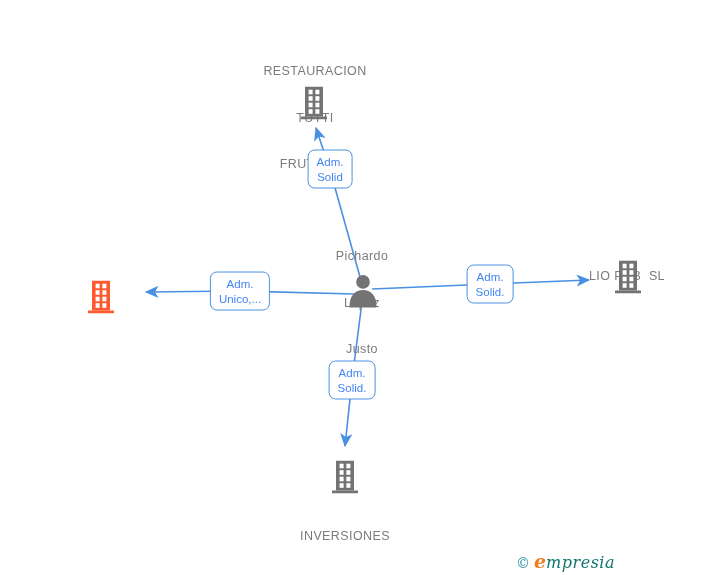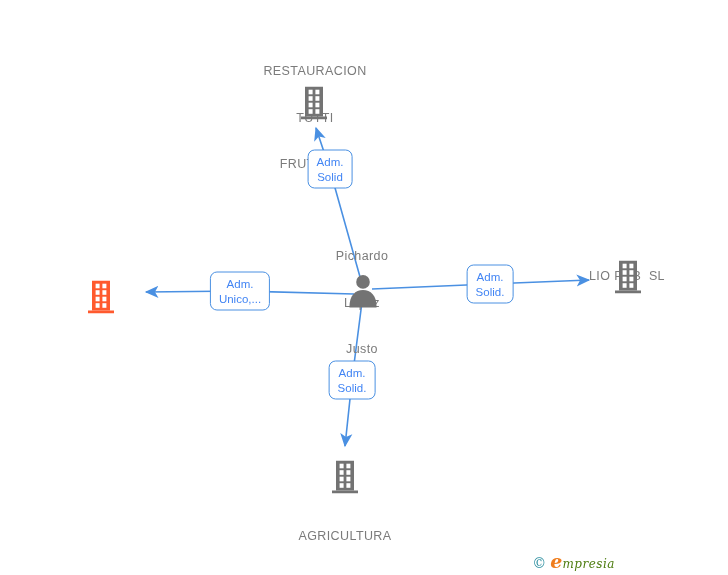--- a/index.html
+++ b/index.html
@@ -61,21 +61,21 @@
   .watermark {
     position: absolute;
     right: 5px; bottom: 3px;
     z-index: 4;
     font-family: "DejaVu Serif", serif;
     font-style: italic;
     user-select: none;
   }
   .wm-c    { color: #2d8fa0; font-size: 14px; margin-right: 4px; font-style: normal; }
   .wm-e    { color: #ef7d1d; font-size: 19px; font-weight: bold; }
-  .wm-rest { color: #4d7c0f; font-size: 12px; letter-spacing: 0.5px; }
+  .wm-rest { color: #0f766e; font-size: 16px; letter-spacing: 0.5px; }
 </style>
 </head>
 <body>
 
 <div class="canvas">
 
   <svg class="edges-svg" viewBox="0 0 728 575">
     <defs>
       <marker id="arrow" viewBox="0 0 10 10" refX="8.2" refY="5" markerWidth="9.5" markerHeight="9.5" orient="auto">
         <path d="M0,1 L9,5 L0,9 L2.3,5 Z" fill="#4a90e2"></path>
@@ -178,21 +178,21 @@
         <rect class="win" x="8.6" y="9.7" width="4" height="4.6"></rect>
           <rect class="win" x="15.4" y="9.7" width="4" height="4.6"></rect>
         <rect class="win" x="8.6" y="16.2" width="4" height="4.6"></rect>
           <rect class="win" x="15.4" y="16.2" width="4" height="4.6"></rect>
         <rect class="win" x="8.6" y="22.7" width="4" height="4.6"></rect>
           <rect class="win" x="15.4" y="22.7" width="4" height="4.6"></rect>
       </g>
     </svg>
   </div>
   <div class="node-text" style="left:345px; top:498px;">
-    <span>AGRICULTURA</span>
+    <span>INVERSIONES</span>
     
     
   </div>
 
   <div class="edge-label" style="left:330px; top:169px;">
     <span>Adm.</span>
     <span>Solid</span>
   </div>
   <div class="edge-label" style="left:240px; top:291px;">
     <span>Adm.</span>

